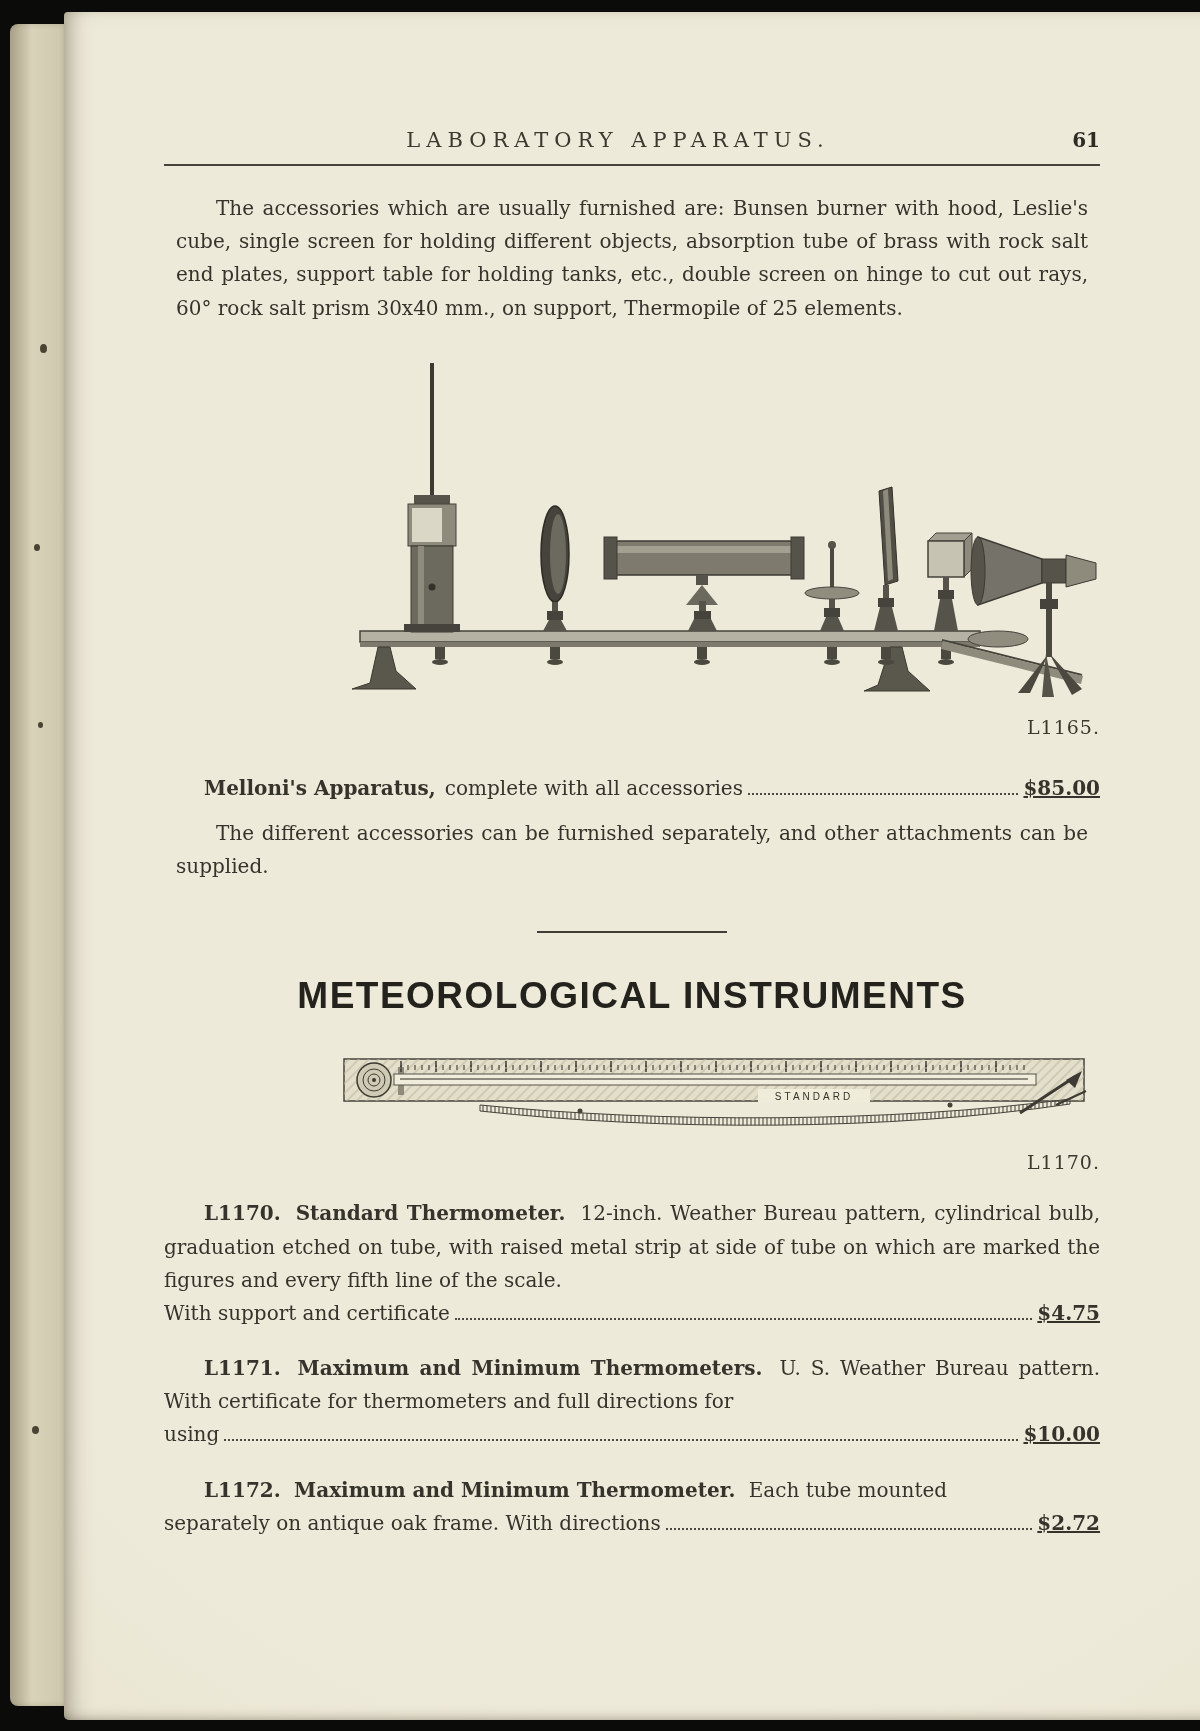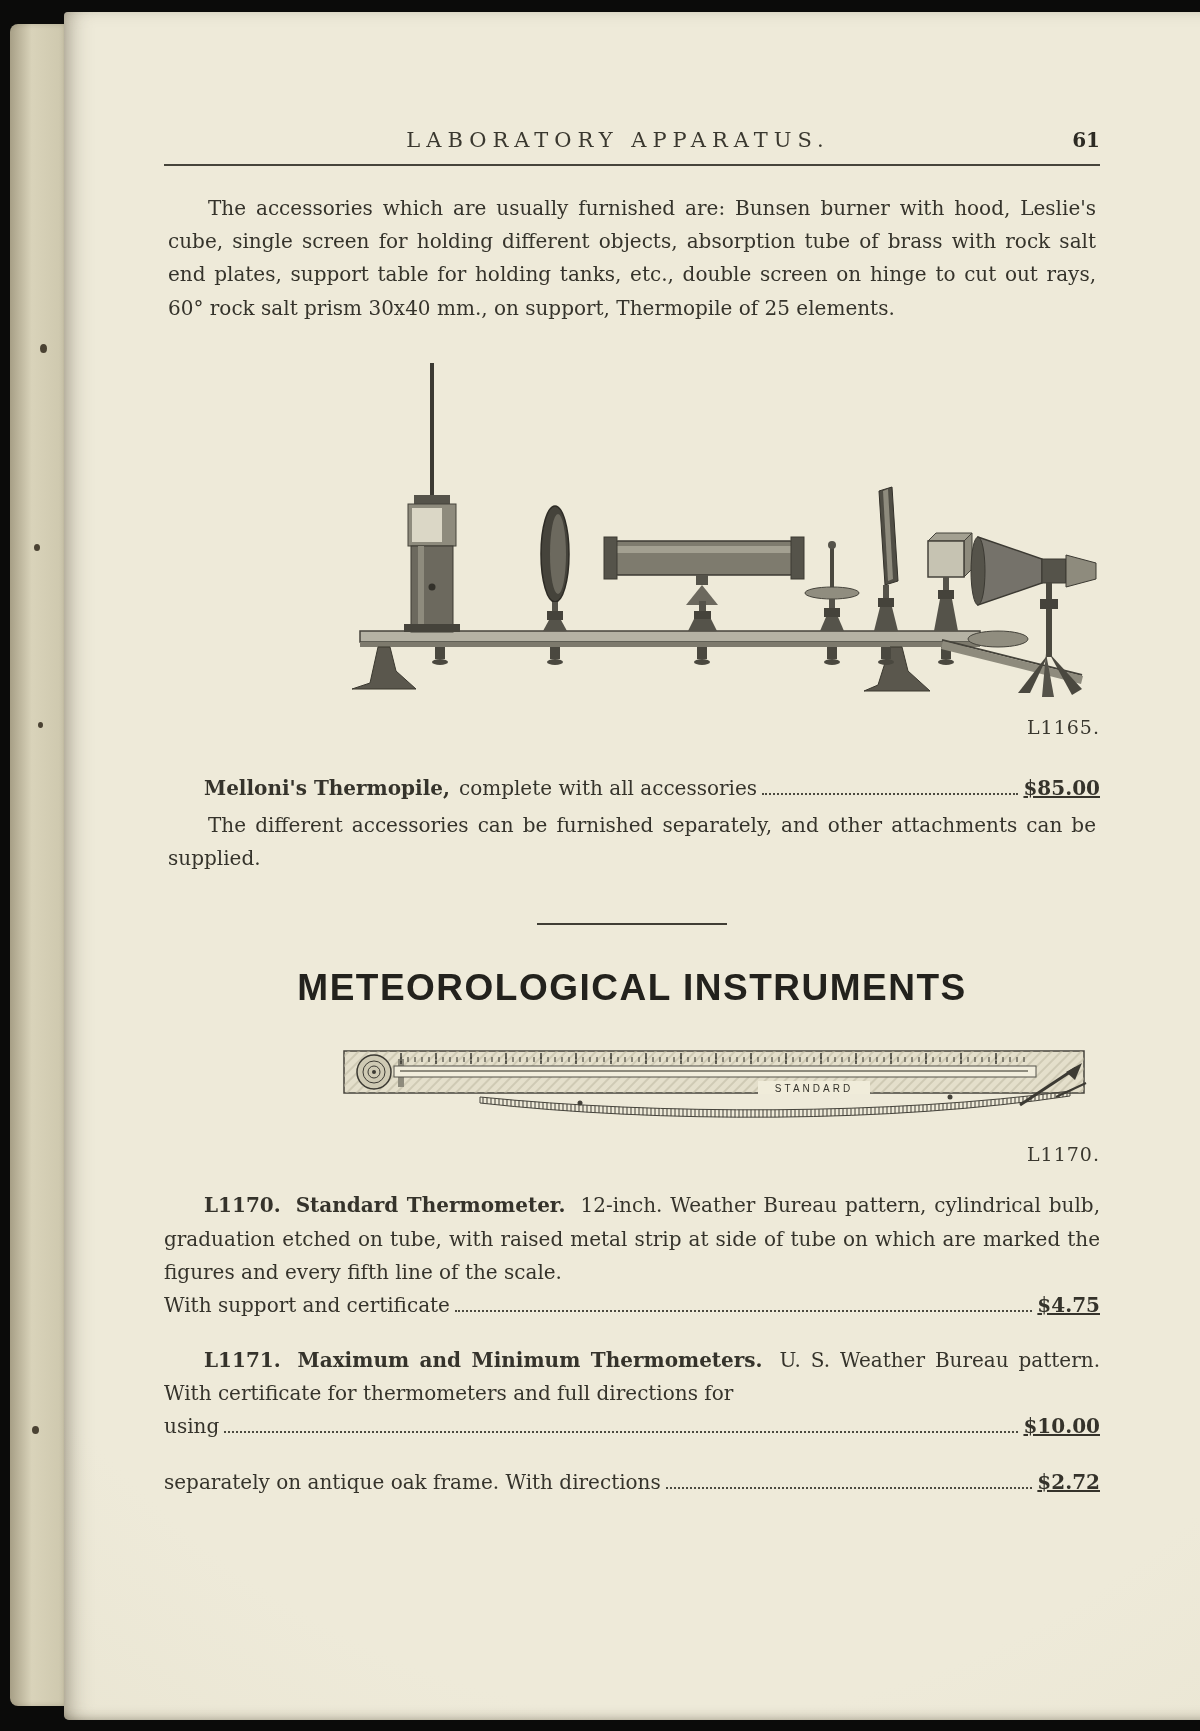--- a/index.html
+++ b/index.html
@@ -28,21 +28,21 @@
     box-shadow:inset 16px 0 24px -14px rgba(60,50,30,.5), inset -5px 0 12px -7px rgba(60,50,30,.35), inset 0 -8px 14px -10px rgba(60,50,30,.4);
   }
   .content{padding:116px 152px 0 100px;color:#33312a;}
   .pagehead{
     display:flex;align-items:baseline;
     border-bottom:2px solid #46443b;
     padding-bottom:12px;margin-bottom:26px;
   }
   .ph-title{flex:1;text-align:center;font-size:21px;letter-spacing:6px;color:#3a382f;}
   .ph-num{font-weight:bold;font-size:20px;color:#2d2b24;}
-  .body{font-size:20px;line-height:1.66;text-align:justify;margin:4px;color:#35332b;}
+  .body{font-size:20px;line-height:1.66;text-align:justify;margin:12px;color:#35332b;}
   .indent{text-indent:40px;}
   .gap{margin-left:.35em;}
   figure{margin:24px 0 0;text-align:right;}
   figcaption{font-size:19px;letter-spacing:1px;margin-top:8px;color:#3a382f;}
   .priceline{display:flex;align-items:baseline;font-size:20px;line-height:1.66;color:#35332b;}
   .priceline.pl-indent{padding-left:40px;margin-top:34px;}
   .pl-text{margin-left:.45em;}
   .leader{flex:1;height:2px;border-bottom:2px dotted #4c4a40;margin:0 5px;}
   .price{font-weight:bold;white-space:nowrap;text-decoration:underline;}
   hr.divider{width:190px;border:none;border-top:2px solid #403e35;margin:48px auto 42px;}
@@ -175,21 +175,21 @@
           <rect x="716" y="260" width="6" height="48" fill="#4a483f"></rect>
           <path d="M719 304 L688 344 L700 344 Z" fill="#4a483f"></path>
           <path d="M719 304 L742 346 L752 340 Z" fill="#4a483f"></path>
           <path d="M716 304 L712 348 L724 348 Z" fill="#55534a"></path>
         </g>
       </svg>
       <figcaption>L1165.</figcaption>
     </figure>
 
     <div class="priceline pl-indent">
-      <strong>Melloni's Thermopile,</strong>
+      <strong>Melloni's Apparatus,</strong>
       <span class="pl-text">complete with all accessories</span>
       <span class="leader"></span>
       <strong class="price">$85.00</strong>
     </div>
     <p class="body indent">The different accessories can be furnished separately, and other attachments can be supplied.</p>
 
     <hr class="divider">
 
     <h2 class="section">METEOROLOGICAL INSTRUMENTS</h2>
 
@@ -268,20 +268,25 @@
           <span class="gap">U. S. Weather Bureau pattern.  With certificate for thermometers and full directions for</span>
         </p>
         <div class="priceline">
           <span>using</span>
           <span class="leader"></span>
           <strong class="price">$10.00</strong>
         </div>
       </div>
 
       <div class="item">
+        <p class="body indent">
+          <strong>L1172.</strong>
+          <strong class="gap">Maximum and Minimum Thermometer.</strong>
+          <span class="gap">Each tube mounted</span>
+        </p>
         <div class="priceline">
           <span>separately on antique oak frame.  With directions</span>
           <span class="leader"></span>
           <strong class="price">$2.72</strong>
         </div>
       </div>
 
     </div>
   </div>
 </div>

